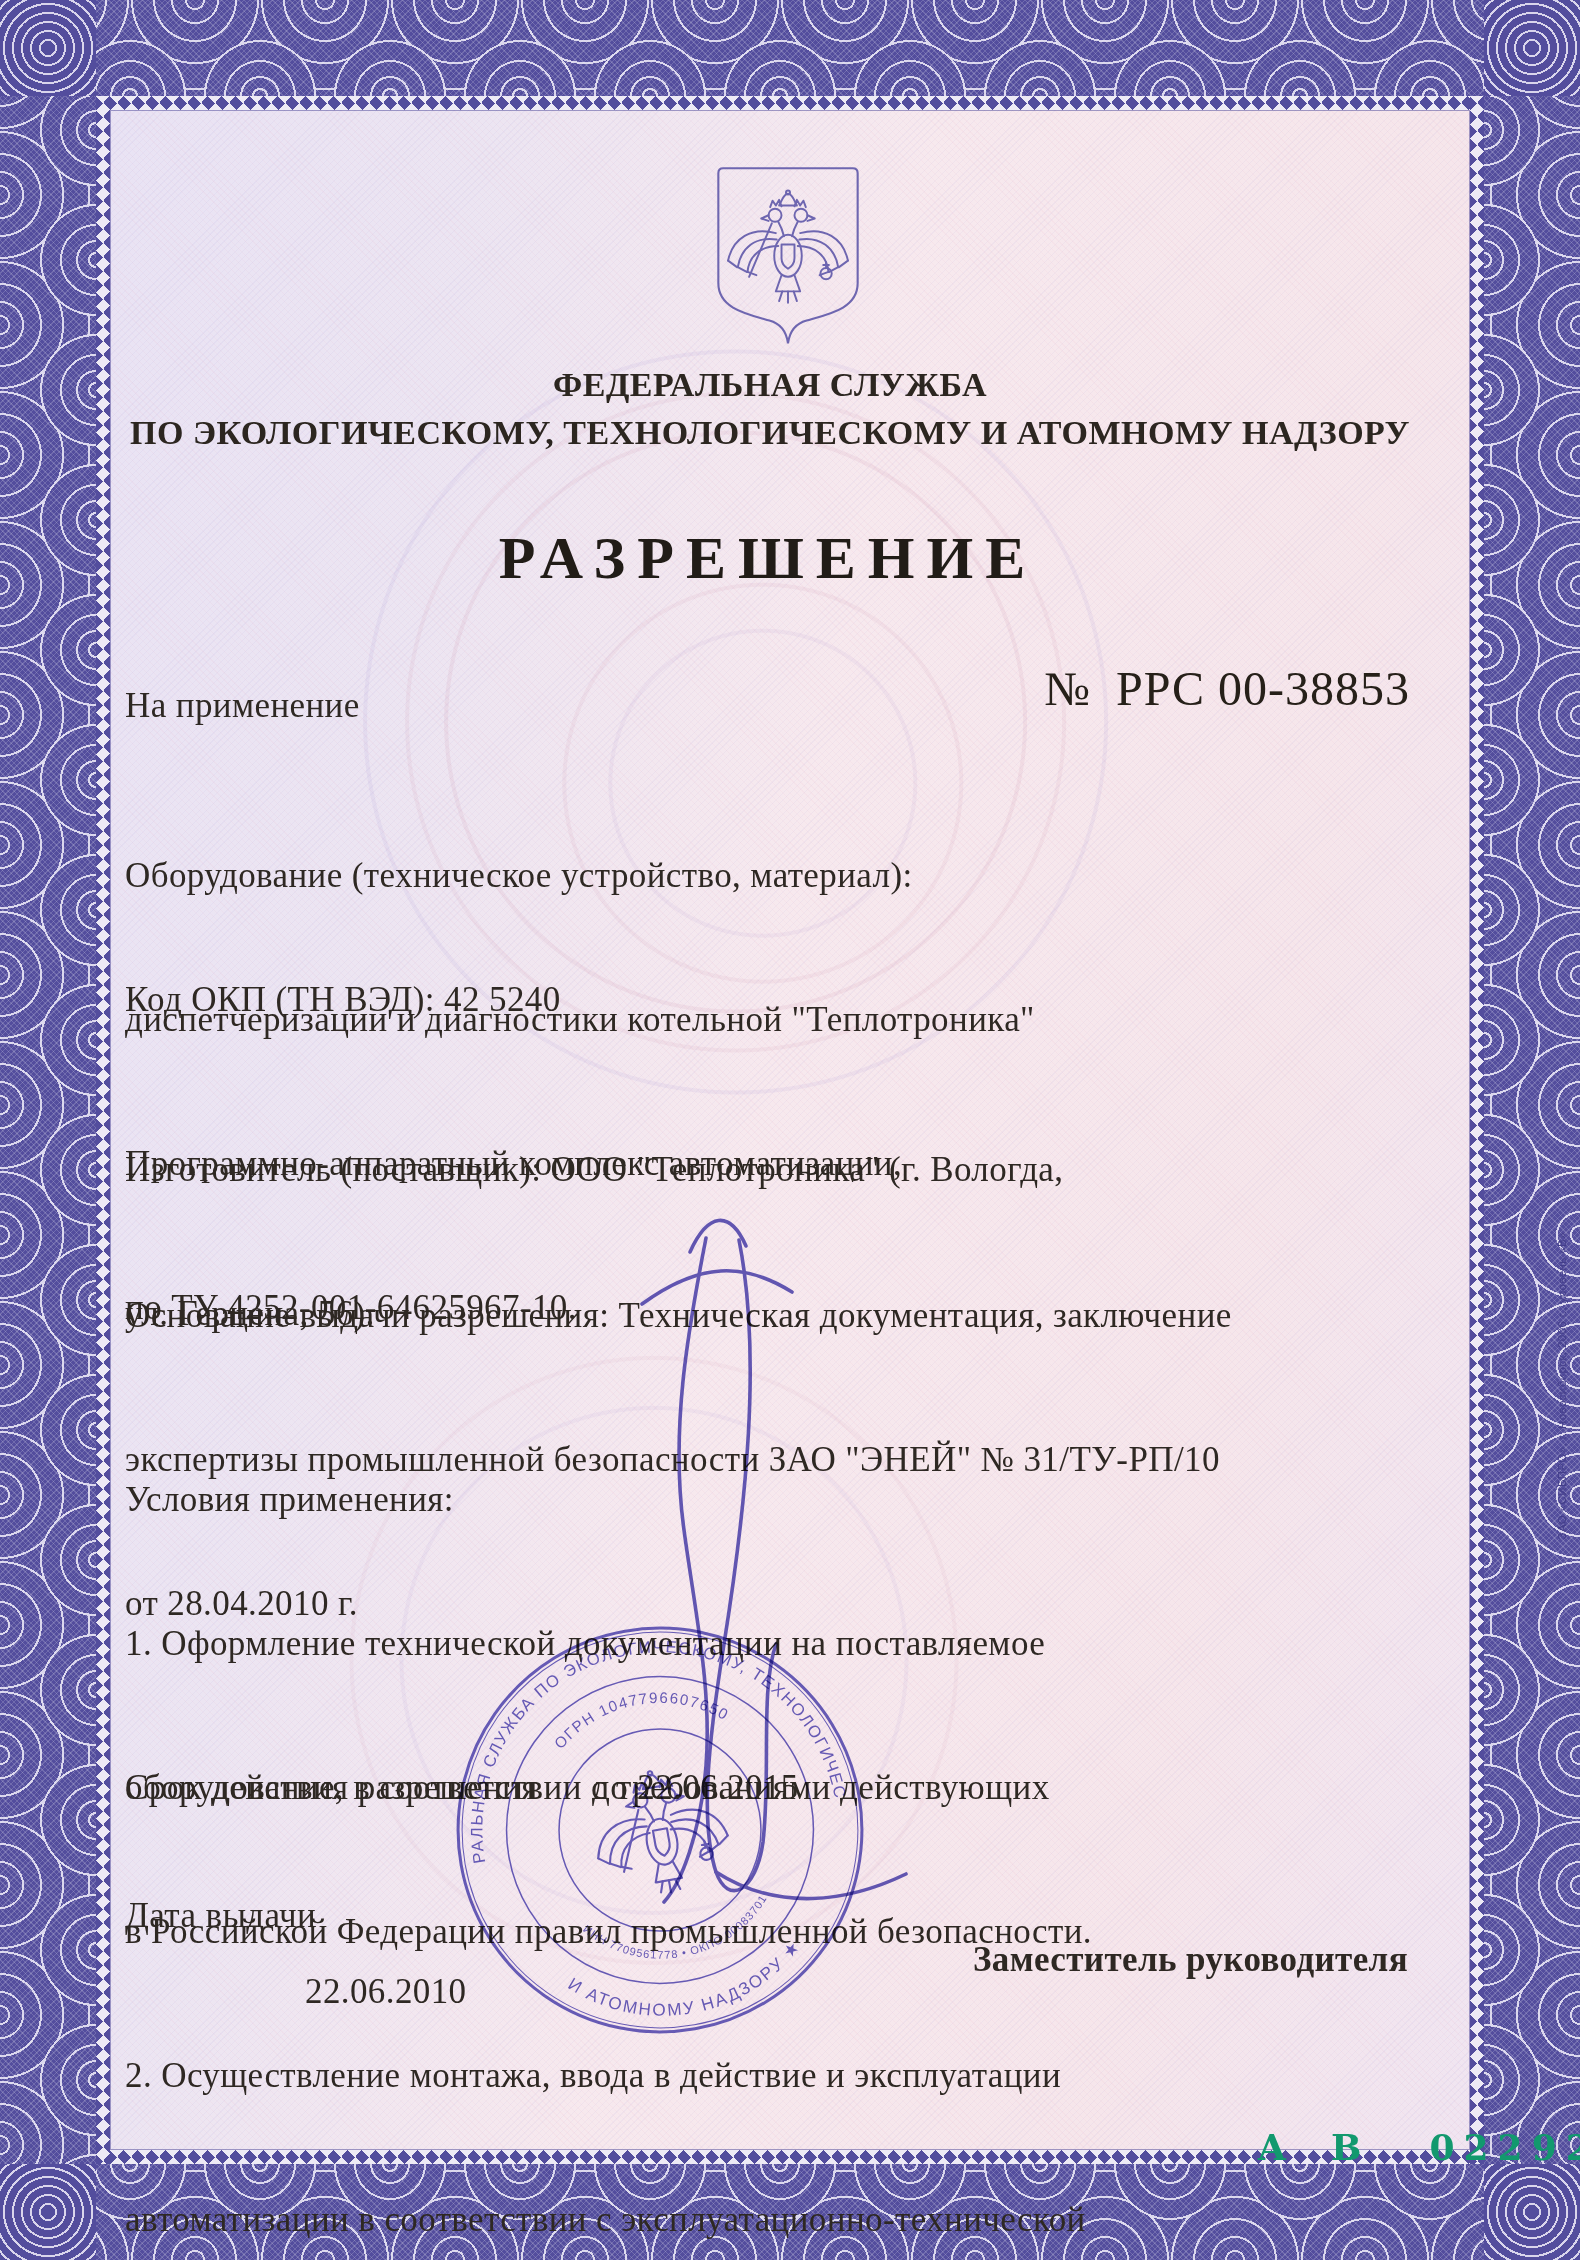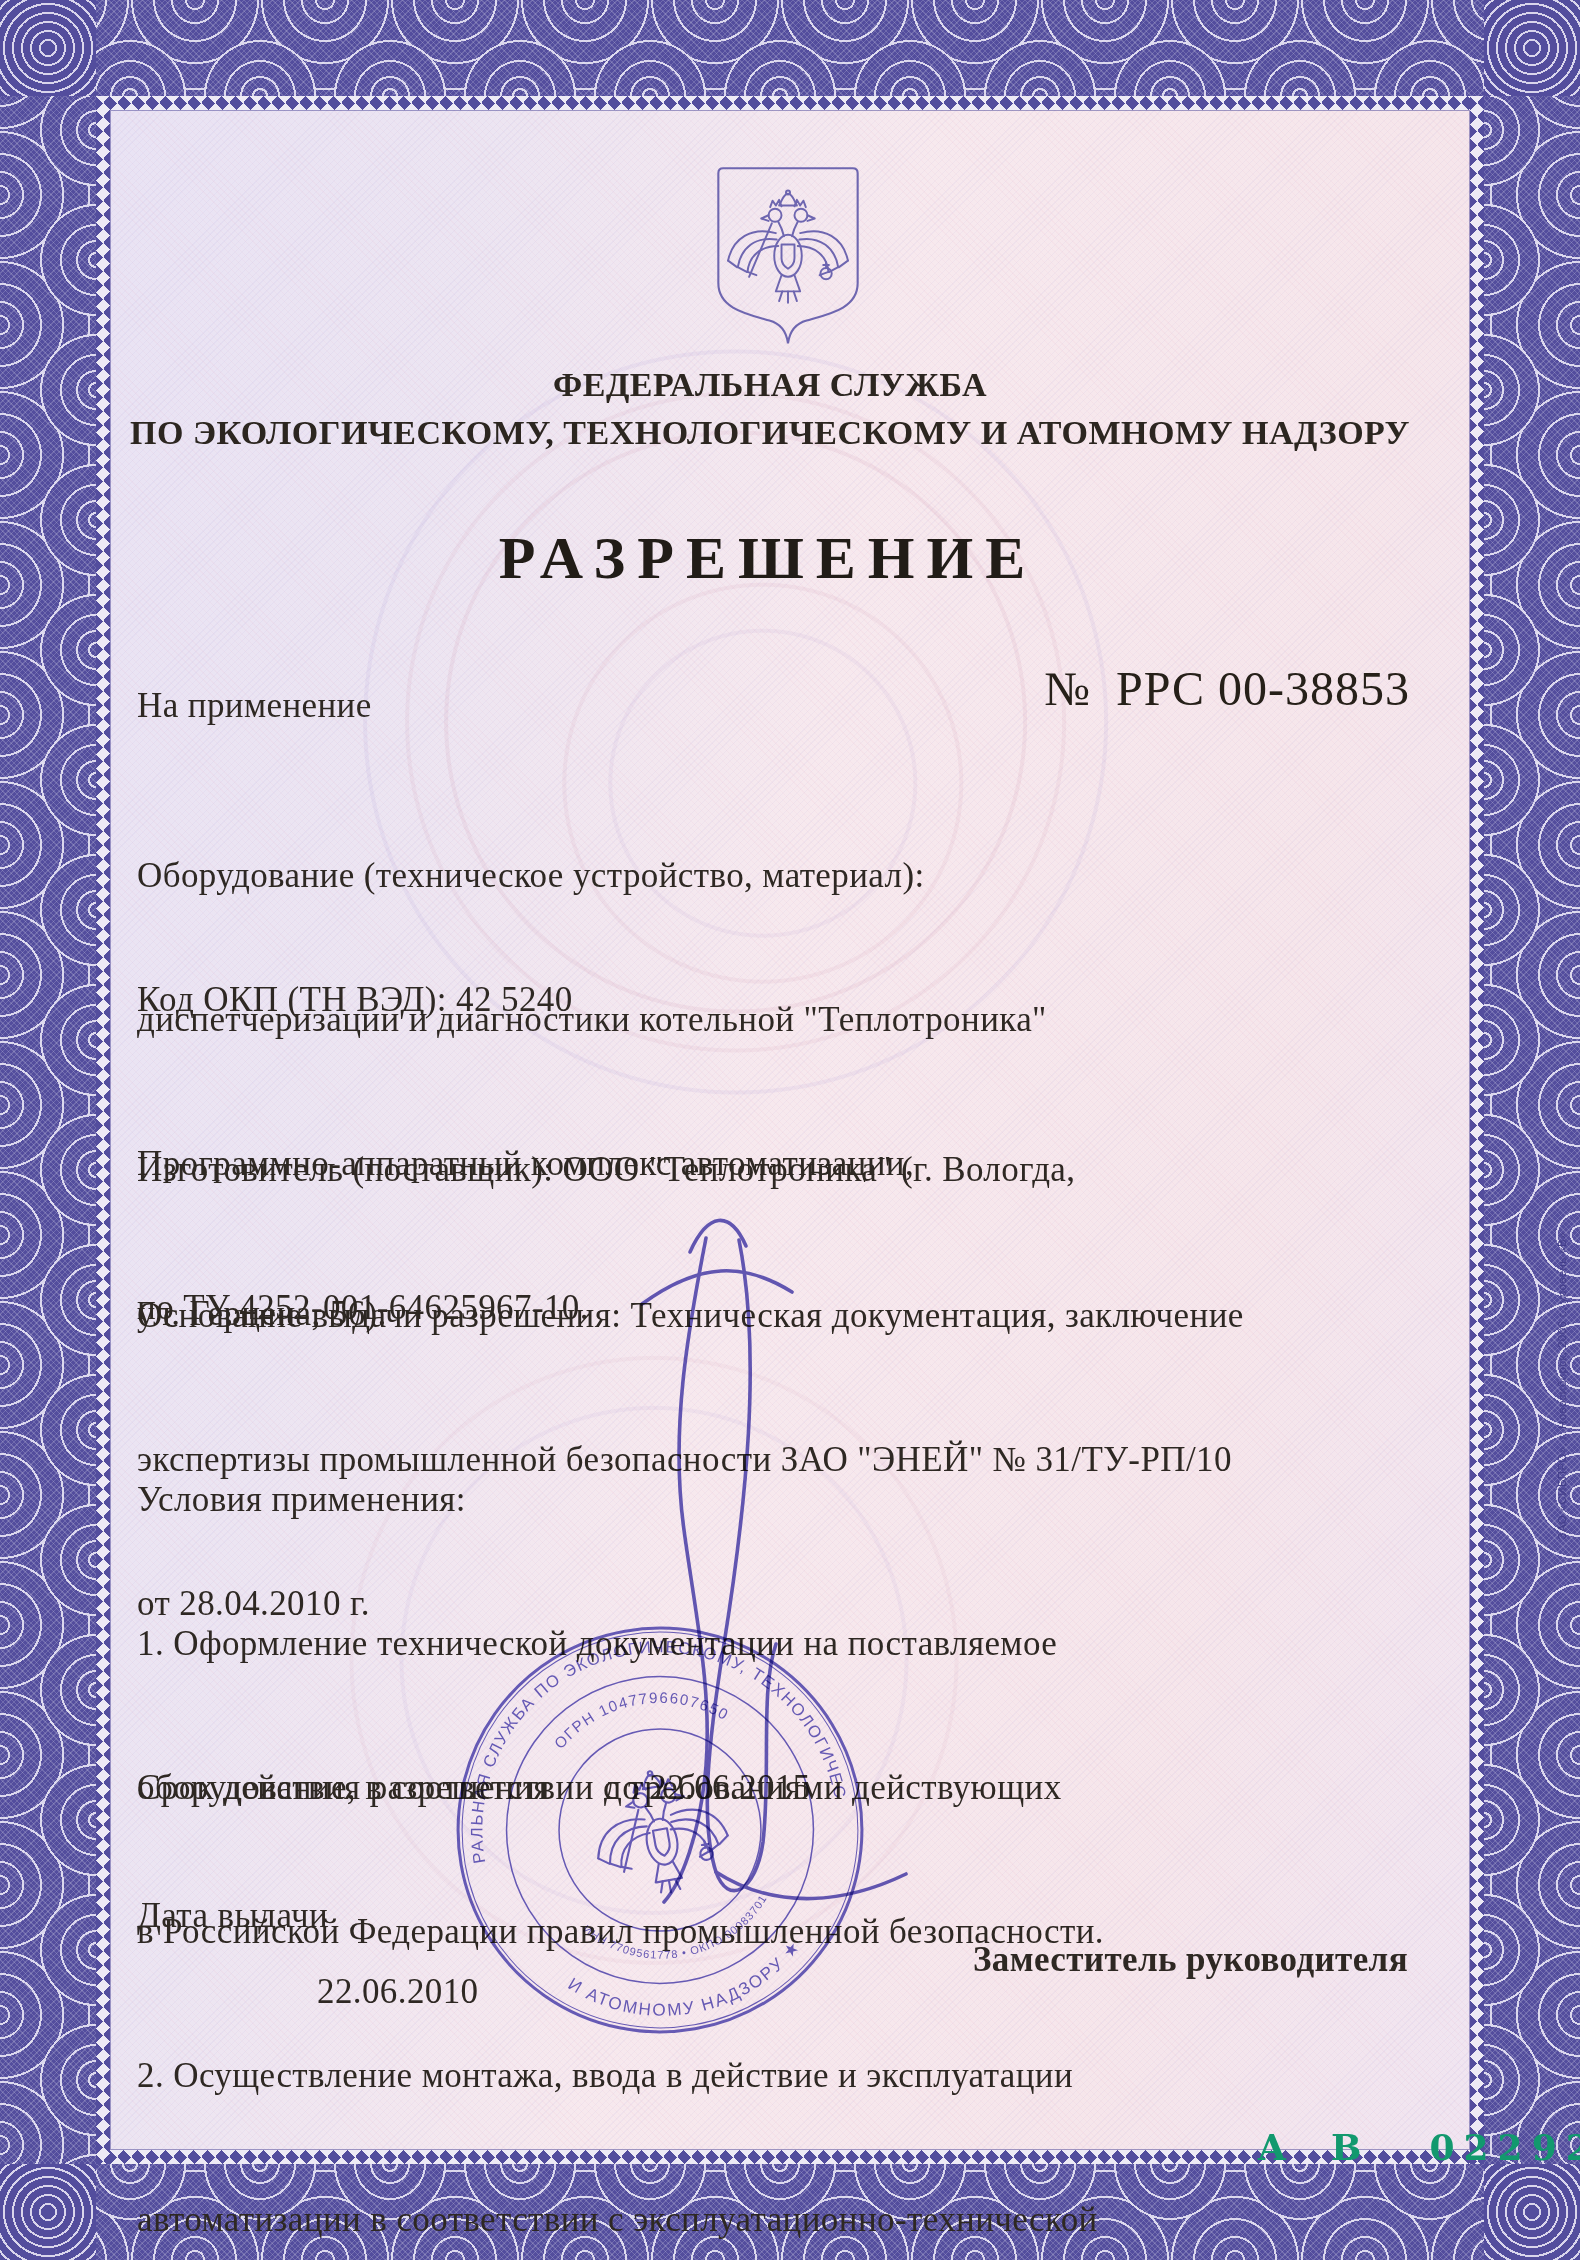--- a/index.html
+++ b/index.html
@@ -65,21 +65,21 @@
       repeating-linear-gradient(-45deg,rgba(120,110,200,.055) 0 1px,transparent 1px 5px),
       linear-gradient(100deg,#e9e3f4 0%,#ece5f2 22%,#f7e9ee 48%,#f6e6eb 78%,#f0e5f1 100%);}
 
   
   .text-layer{position:absolute;inset:0;color:#2e2823;}
   .abs{position:absolute;white-space:pre;}
   .centered{left:0;width:100%;text-align:center;}
   .agency{font-size:34px;font-weight:600;letter-spacing:.5px;color:#2c2620;}
   .doc-title{font-size:60px;font-weight:700;letter-spacing:12px;color:#211c17;}
   .doc-number{font-size:48px;letter-spacing:1px;color:#262019;}
-  .body-text{font-size:35px;letter-spacing:.4px;line-height:48px;color:#2e2823;margin-left:12px;}
+  .body-text{font-size:35px;letter-spacing:.4px;line-height:48px;color:#2e2823;}
   .sig-block{text-align:right;font-weight:bold;}
   .serial{font-family:"DejaVu Serif","Liberation Serif",serif;font-size:36px;color:#12996e;font-weight:600;}
   .serial .digits{letter-spacing:9px;margin-left:52px;}
   .serial .prefix{letter-spacing:16px;}
   .side-imprint{position:absolute;right:12px;top:1232px;writing-mode:vertical-rl;transform:rotate(180deg);
     font-family:"Liberation Sans",sans-serif;font-size:11.5px;color:#433e8a;letter-spacing:.4px;z-index:9;}
 
   
   .emblem{position:absolute;left:707px;top:160px;width:162px;height:198px;}
   .stamp{position:absolute;left:448px;top:1618px;width:424px;height:424px;transform:rotate(-10deg);

